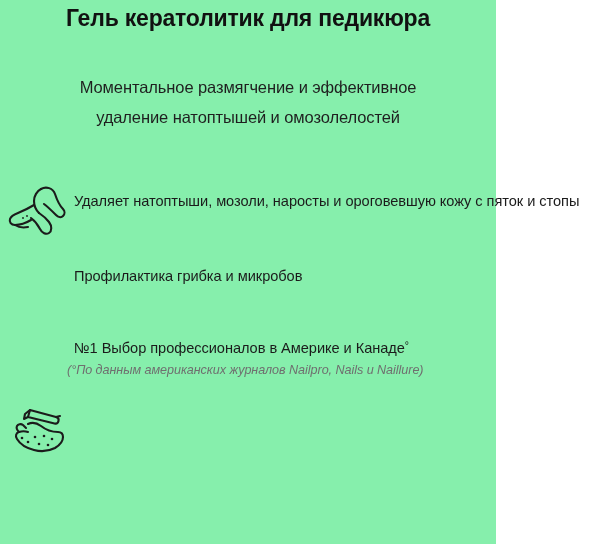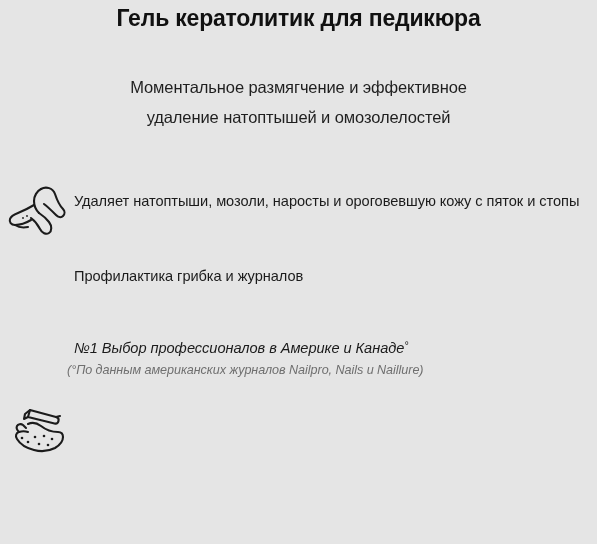--- a/index.html
+++ b/index.html
@@ -11,23 +11,23 @@
     width: 600px;
     height: 544px;
     overflow: hidden;
     font-family: "Liberation Sans", "DejaVu Sans", sans-serif;
     color: #1b1b1b;
     -webkit-font-smoothing: antialiased;
   }
 
   .page {
     position: relative;
-    width: 597px;
+    width: 496px;
     height: 544px;
-    background: #e5e5e5;
+    background: #86efac;
   }
 
   
   .header {
     padding-top: 4px;
     text-align: center;
   }
   .title {
     margin: 0;
     font-size: 23px;
@@ -109,21 +109,21 @@
   .row-5 { height: 74px; }
 
   .row-1 .feature-icon { top: 2px; }
   .row-2 .feature-icon { top: 76px; }
   .row-3 .feature-icon { top: 150px; }
 
   .row-1 .feature-text { padding-top: 13px; }
   .row-2 .feature-text { padding-top: 15px; }
   .row-3 .feature-text { padding-top: 14px; }
   .row-4 .feature-text { padding-top: 13px; }
-  .row-5 .feature-text { padding-top: 14px; font-style: italic; }
+  .row-5 .feature-text { padding-top: 14px; }
 </style>
 </head>
 <body>
 
 <div class="page">
 
   <div class="header">
     <h1 class="title">Гель кератолитик для педикюра</h1>
     <p class="subtitle">
       <span class="subtitle-line">Моментальное размягчение и эффективное</span>
@@ -159,21 +159,21 @@
           <path d="M11 28 C9 26 8 24 9 22 C10 20 13 19.5 15 21 L18 24"></path>
           <circle cx="27" cy="33" r="1.3" fill="#1b1b1b" stroke="none"></circle>
           <circle cx="36" cy="32" r="1.3" fill="#1b1b1b" stroke="none"></circle>
           <circle cx="44" cy="35" r="1.3" fill="#1b1b1b" stroke="none"></circle>
           <circle cx="31" cy="40" r="1.3" fill="#1b1b1b" stroke="none"></circle>
           <circle cx="40" cy="41" r="1.3" fill="#1b1b1b" stroke="none"></circle>
           <circle cx="20" cy="38" r="1.3" fill="#1b1b1b" stroke="none"></circle>
           <circle cx="14" cy="34" r="1.3" fill="#1b1b1b" stroke="none"></circle>
         </svg>
       </span>
-      <span class="feature-text">Профилактика грибка и журналов</span>
+      <span class="feature-text">Профилактика грибка и микробов</span>
     </div>
 
 
     <div class="feature-row row-5">
 
       <span class="feature-text"><span>№1 Выбор профессионалов в Америке и Канаде</span><span class="sup-mark">°</span></span>
       <span class="feature-note" style="position: absolute; left: 67px; top: 38px; margin-left: 0px; margin-top: 0px; font-style: italic;">(°По данным американских журналов Nailpro, Nails и Naillure)</span>
     </div>
 
   </div>

